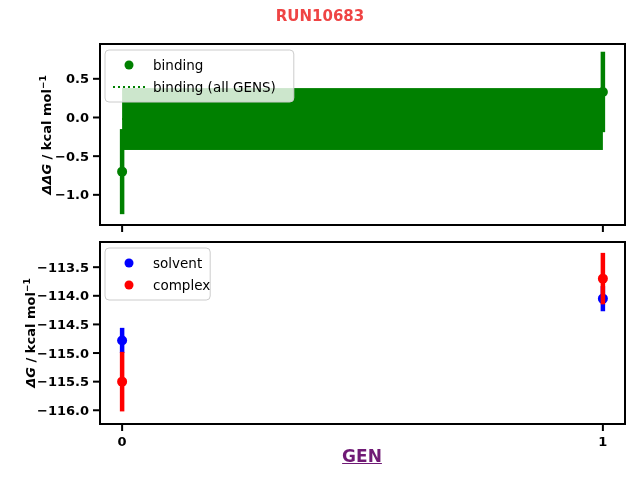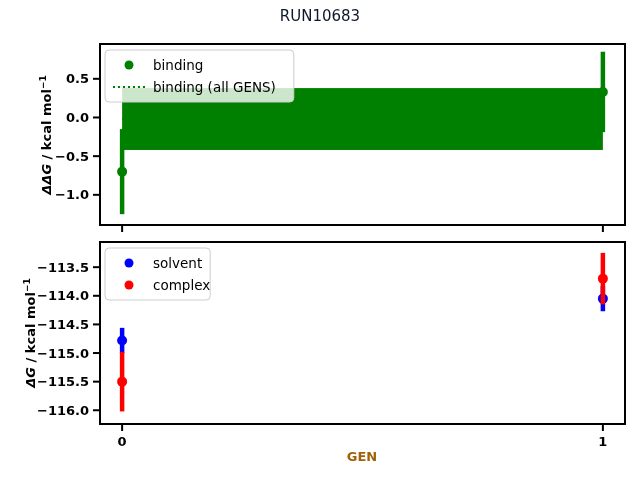--- a/index.html
+++ b/index.html
@@ -3,25 +3,25 @@
 <meta charset="utf-8">
 <style>
   html,body{margin:0;padding:0;background:#ffffff;}
   .figure{
     position:relative;width:640px;height:480px;background:#ffffff;
     font-family:"DejaVu Sans","Liberation Sans",sans-serif;overflow:hidden;
   }
   .figure svg{position:absolute;left:0;top:0;}
   .suptitle{
     position:absolute;left:320px;top:16px;transform:translate(-50%,-50%);
-    font-size:15px;font-weight:normal;color:#0f172a;white-space:nowrap;
+    font-size:15px;font-weight:bold;color:#ef4444;white-space:nowrap;
   }
   .xlabel{
     position:absolute;left:362px;top:456px;transform:translate(-50%,-50%);
-    font-size:13px;font-weight:bold;color:#a16207;white-space:nowrap;
+    font-size:17px;font-weight:bold;color:#701a75;white-space:nowrap;text-decoration:underline;
   }
   .ylabel{
     position:absolute;transform:translate(-50%,-50%) rotate(-90deg);
     font-size:13px;font-weight:bold;color:#000;white-space:nowrap;
   }
   .ylabel sup{font-size:9px;}
   .ylabel .it{font-style:italic;}
   text.tick{font-size:13px;font-weight:bold;fill:#000;font-family:"DejaVu Sans","Liberation Sans",sans-serif;}
   text.legend-text{font-size:13.5px;fill:#000;font-family:"DejaVu Sans","Liberation Sans",sans-serif;}
 </style>

